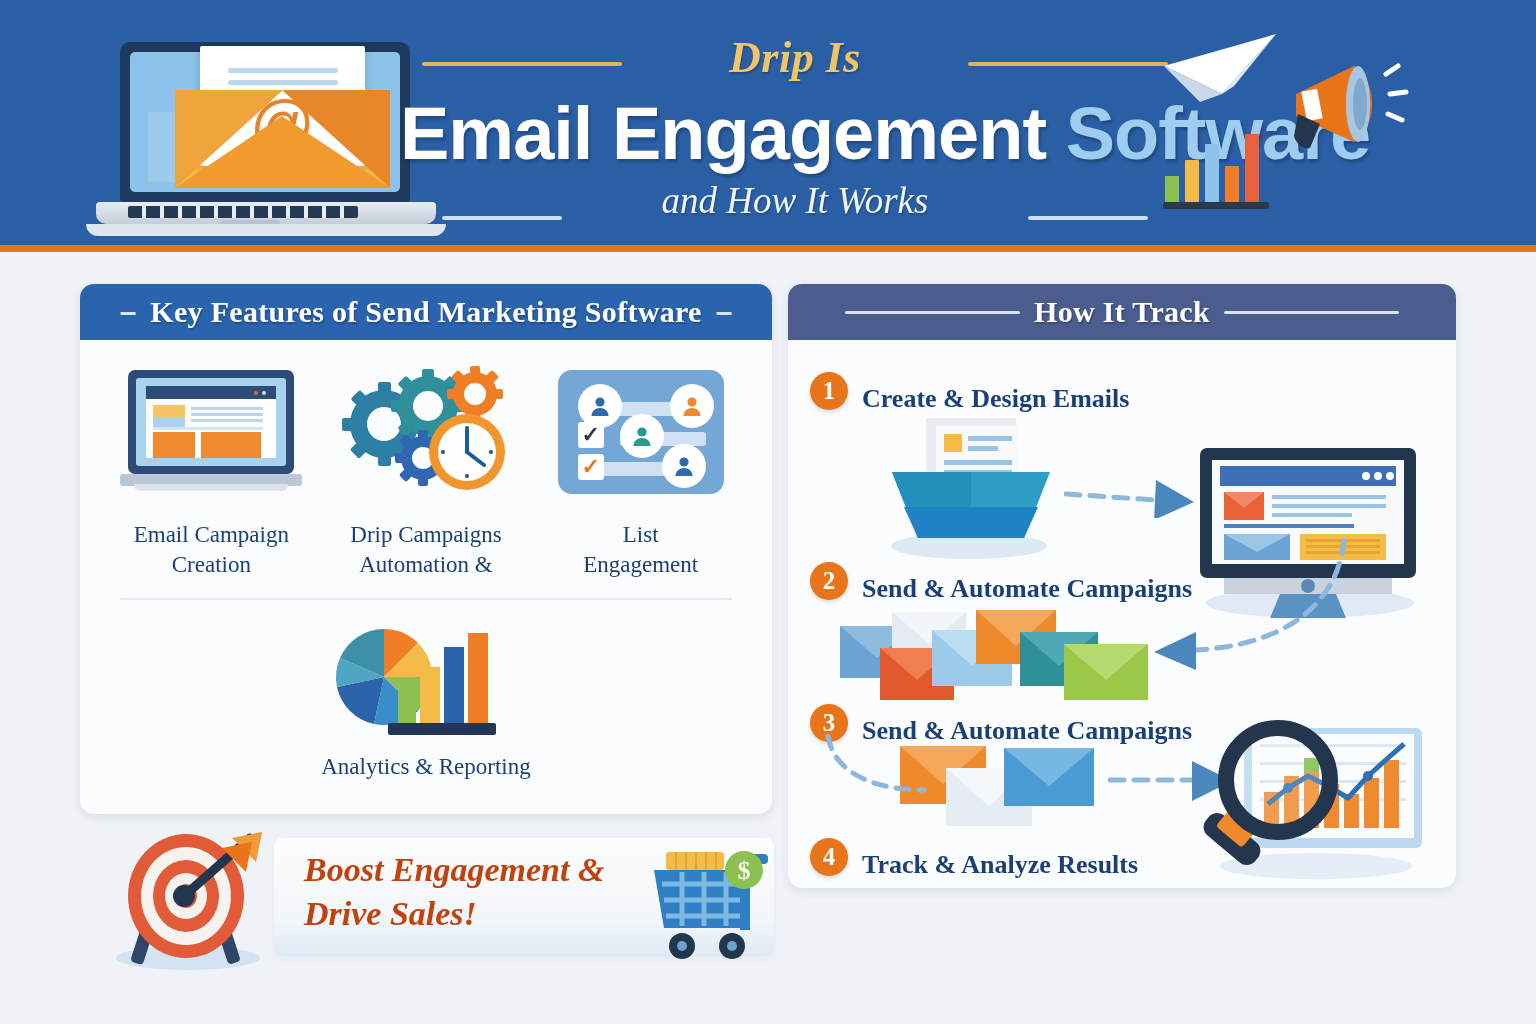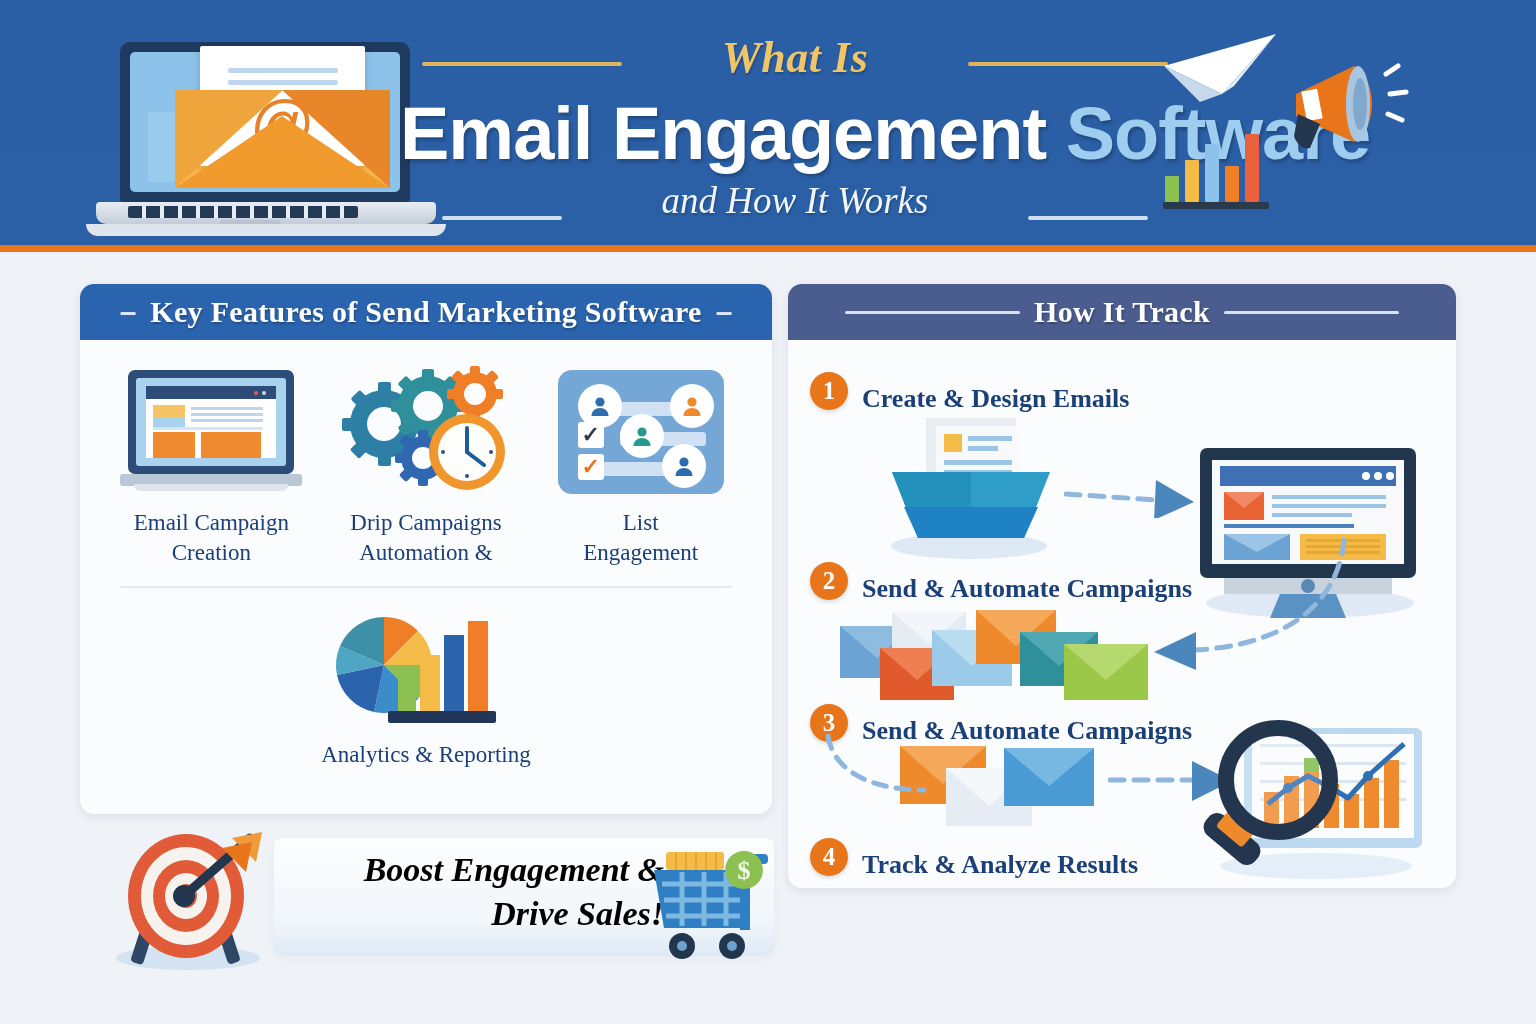--- a/index.html
+++ b/index.html
@@ -114,21 +114,21 @@
   #panel-left .panel-head{ background:#2b64ae; }
   #panel-right{ left:788px; top:284px; width:668px; height:604px; }
   #panel-right .panel-head{ background:#4b5d8f; }
 
   
   .feat-row{ display:flex; padding:22px 24px 0 24px; }
   .feat{ flex:1; text-align:center; }
   .feat-icon{ height:140px; display:flex; align-items:center; justify-content:center;}
   .feat-label{
     font-family:"Liberation Serif", serif; font-size:23px; line-height:30px;
-    color:#1b3f77; margin-top:6px; font-weight:normal;
+    color:#1b3f77; margin-top:18px; font-weight:normal;
   }
   .feat-sep{ margin:18px 40px 0 40px; height:2px; background:#e3e9f2; }
   .feat-single{ text-align:center; padding-top:16px;}
 
   
   .ico-laptop{position:relative;width:182px;height:124px;}
   .il-lid{position:absolute;left:8px;top:0;width:166px;height:104px;background:#2d4d78;border-radius:7px;}
   .il-scr{position:absolute;left:16px;top:8px;width:150px;height:88px;background:#a9d2ef;border-radius:3px;overflow:hidden;}
   .il-win{position:absolute;left:10px;top:8px;width:130px;height:72px;background:#fff;}
   .il-top{position:absolute;left:0;top:0;width:130px;height:13px;background:#2d4d78;}
@@ -166,23 +166,23 @@
 
   
   #bottom-banner{ position:absolute; left:104px; top:826px; width:672px; height:150px;}
   .bb-brush{
     position:absolute; left:170px; top:12px; width:500px; height:118px;
     background:linear-gradient(180deg,#fdfefe 0%,#f3f7fb 70%,#dde9f4 100%);
     border-radius:8px; opacity:.95;
     box-shadow:0 3px 10px rgba(60,90,130,.06);
   }
   .bb-text{
-    position:absolute; left:200px; top:22px; width:360px; text-align:right;
+    position:absolute; left:200px; top:22px; width:360px; text-align:left;
     font-family:"Liberation Serif", serif; font-style:italic; font-weight:bold;
-    font-size:34px; line-height:44px; color:#000000;
+    font-size:34px; line-height:44px; color:#c2410c;
   }
   .bb-target{position:absolute;left:6px;top:6px;width:160px;height:140px;}
   .bb-cart{position:absolute;left:536px;top:22px;width:140px;height:120px;}
 </style>
 </head>
 <body>
 
 <div class="header">
 
   <div class="hero-laptop">
@@ -199,21 +199,21 @@
     <div class="env-front"></div>
     <div class="lt-base"></div>
     <div class="lt-keys"></div>
     <div class="lt-trackpad"></div>
     <div class="lt-base2"></div>
   </div>
 
   <div class="header-title-wrap">
     <div class="rule-l"></div>
     <div class="rule-r"></div>
-    <div class="t-line1">What Is</div>
+    <div class="t-line1">Drip Is</div>
     <div class="t-line2"><span>Email Engagement </span><span class="soft">Software</span></div>
     <div class="rule-l2"></div>
     <div class="rule-r2"></div>
     <div class="t-line3">and How It Works</div>
   </div>
 
   <svg class="hero-plane" viewBox="0 0 120 90">
     <polygon points="4,36 116,4 62,64" fill="#ffffff"></polygon>
     <polygon points="4,36 62,64 40,72" fill="#c7d9ea"></polygon>
     <polygon points="62,64 116,4 74,56" fill="#e4edf6"></polygon>

